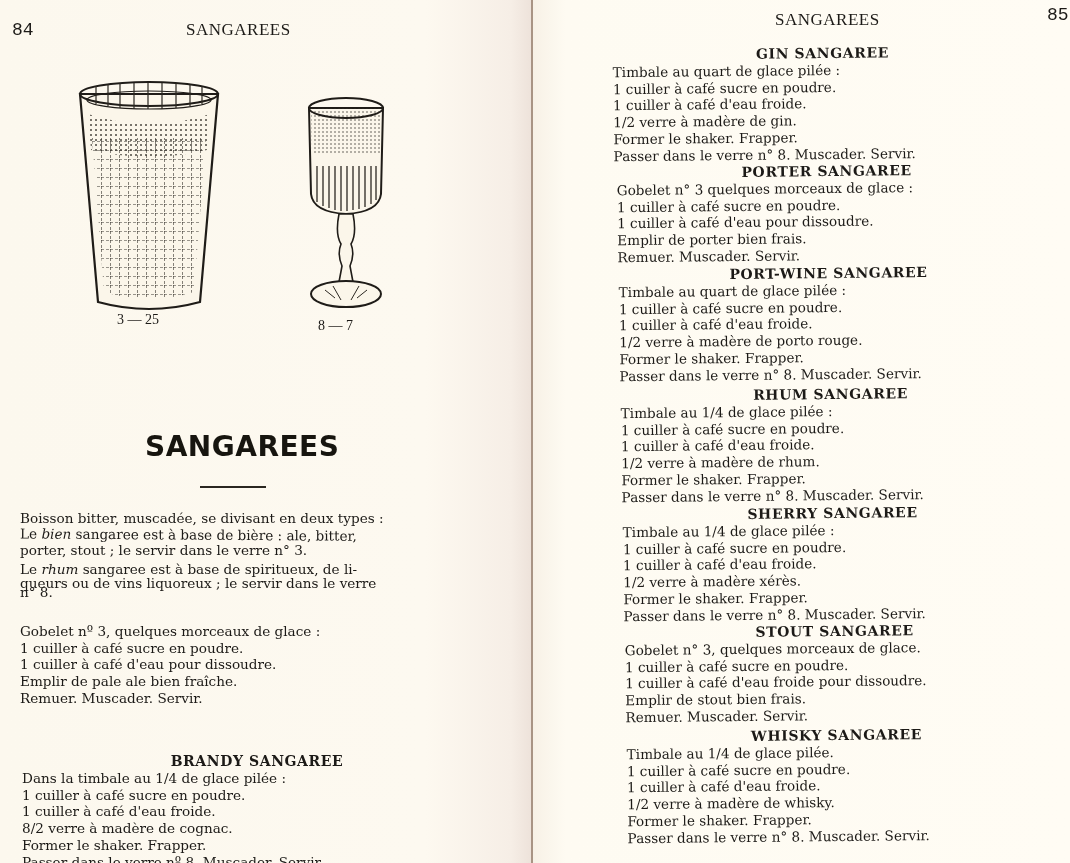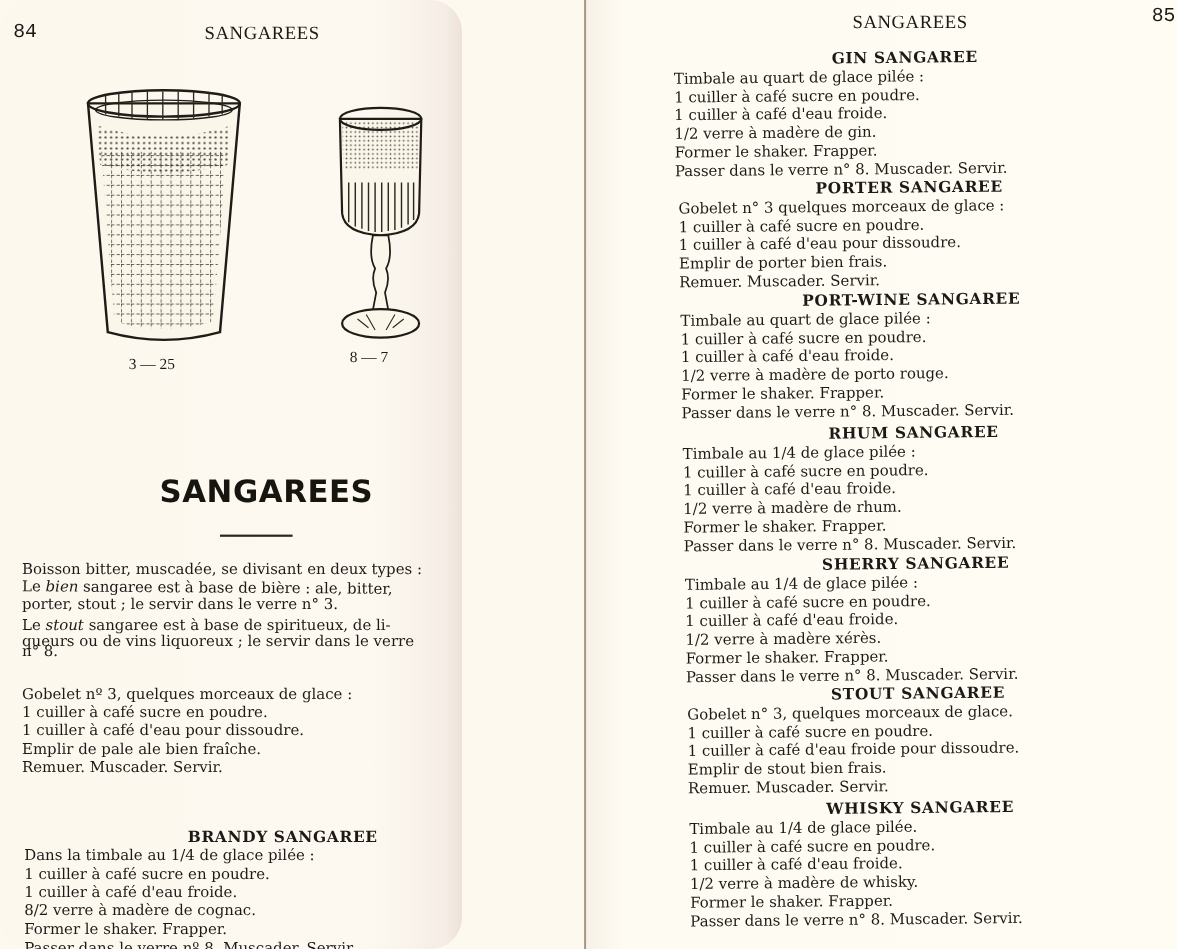--- a/index.html
+++ b/index.html
@@ -3,21 +3,21 @@
 <meta charset="utf-8">
 <style>
   html, body { margin:0; padding:0; }
   body {
     width:1070px; height:863px; overflow:hidden; position:relative;
     background:#fdf9ef;
     font-family:"DejaVu Serif", serif;
     color:#1c1a17;
   }
   .page { position:absolute; top:0; height:863px; }
-  .page-left { left:0; width:420px; background:linear-gradient(to right,#fcf8ee 0%,#fdf9f0 80%,#f6eee6 96%,#ede2da 100%);border-radius:29px; }
+  .page-left { left:0; width:532px; background:linear-gradient(to right,#fcf8ee 0%,#fdf9f0 80%,#f6eee6 96%,#ede2da 100%); }
   .page-right { left:533px; width:537px; background:linear-gradient(to right,#f7f1e6 0%,#fefbf2 6%,#fffcf4 100%); }
   .gutter { position:absolute; left:531px; top:0; width:2px; height:863px; background:#a89484; }
 
   .page-num { position:absolute; top:20px; font-family:Liberation Mono, monospace; font-size:18px; }
   .running-head { position:absolute; top:20px; font-family:"Liberation Serif", serif; font-size:17px; letter-spacing:0.5px; }
 
   .illus { position:absolute; }
   .illus-caption { position:absolute; font-family:"Liberation Serif", serif; font-size:14px; white-space:nowrap; }
 
   .big-title {
@@ -61,21 +61,21 @@
         <line x1="34" y1="6" x2="34" y2="28"></line>
         <line x1="46" y1="5" x2="46" y2="30"></line>
       <line x1="60" y1="5" x2="60" y2="31"></line>
         <line x1="74" y1="5" x2="74" y2="31"></line>
         <line x1="88" y1="5" x2="88" y2="31"></line>
       <line x1="102" y1="5" x2="102" y2="30"></line>
         <line x1="116" y1="6" x2="116" y2="28"></line>
         <line x1="128" y1="8" x2="128" y2="26"></line>
     </g>
   </svg>
-  <div class="illus-caption" style="left:117px; top:324px;">3 — 25</div>
+  <div class="illus-caption" style="left:117px; top:312px;">3 — 25</div>
 
   <svg class="illus" style="left:305px; top:94px;" width="82" height="220" viewBox="0 0 82 220">
     <defs>
       <pattern id="dots2" width="4" height="4" patternUnits="userSpaceOnUse">
         <circle cx="2" cy="2" r="0.8" fill="#2b2721"></circle>
       </pattern>
     </defs>
     <path d="M4 14 L6 100 Q8 118 41 120 Q74 118 76 100 L78 14 Z" fill="#fbf6ea" stroke="#1f1c18" stroke-width="2"></path>
     <path d="M6 14 L7 60 L75 60 L77 14 Z" fill="url(#dots2)" opacity="0.8"></path>
     <g stroke="#2b2721" stroke-width="1.3">
@@ -103,21 +103,21 @@
   </svg>
   <div class="illus-caption" style="left:318px; top:318px;">8 — 7</div>
 
   <div class="big-title">SANGAREES</div>
   <div class="title-rule"></div>
 
   <div class="intro">
     <p>Boisson bitter, muscadée, se divisant en deux types :</p>
     <p style="transform:rotate(0.4deg);"><span>Le </span><i>bien</i><span> sangaree est à base de bière : ale, bitter,</span></p>
     <p style="margin-top:-1px;">porter, stout ; le servir dans le verre n° 3.</p>
-    <p style="margin-top:2px;"><span>Le </span><i>stout</i><span> sangaree est à base de spiritueux, de li-</span></p>
+    <p style="margin-top:2px;"><span>Le </span><i>rhum</i><span> sangaree est à base de spiritueux, de li-</span></p>
     <p style="margin-top:-2px;">queurs ou de vins liquoreux ; le servir dans le verre</p>
     <p style="margin-top:-8px;">n° 8.</p>
   </div>
 
   <div class="recipe" style="left:20px; top:623px; width:440px;">
     <span class="line">Gobelet nº 3, quelques morceaux de glace :</span>
     <span class="line">1 cuiller à café  sucre  en  poudre.</span>
     <span class="line">1 cuiller à café  d'eau  pour  dissoudre.</span>
     <span class="line">Emplir de pale ale bien fraîche.</span>
     <span class="line">Remuer. Muscader. Servir.</span>

